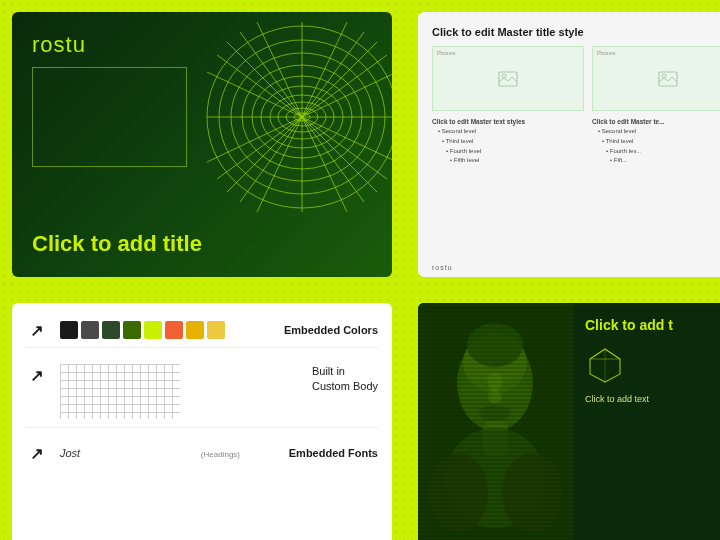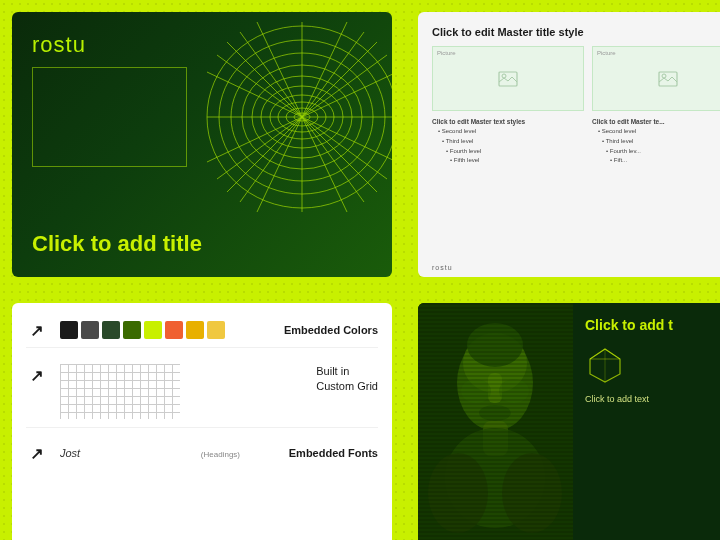--- a/index.html
+++ b/index.html
@@ -416,21 +416,21 @@
       <span class="colors-label">Embedded Colors</span>
     </div>
 
     <div class="info-row" style="align-items:flex-start; padding: 8px 0;">
       <div class="arrow-icon">
         <span class="arrow-svg">↗</span>
       </div>
       <div class="grid-visual"></div>
       <div class="grid-label">
         <span>Built in</span><br>
-        <span>Custom Grid</span>
+        <span>Custom Body</span>
       </div>
     </div>
 
     <div class="info-row">
       <div class="arrow-icon">
         <span class="arrow-svg">↗</span>
       </div>
       <div class="fonts-display">
         <div class="font-item">
           <span class="font-name-jost">Jost</span>

